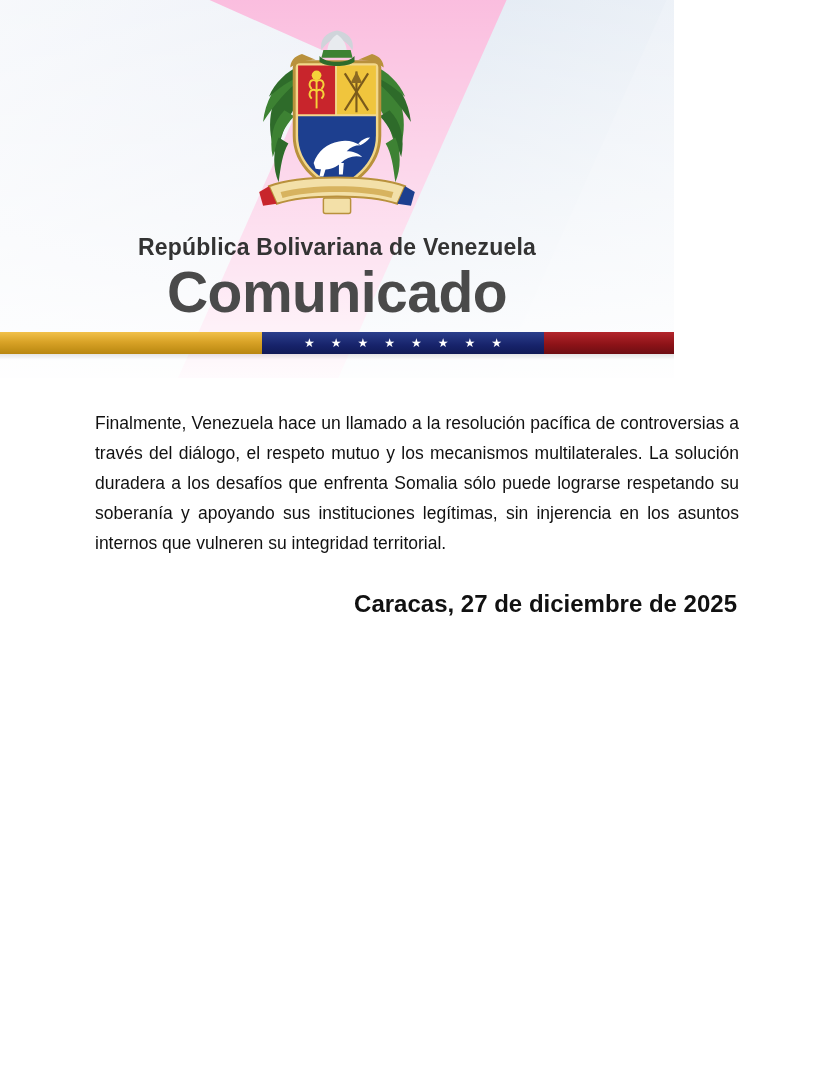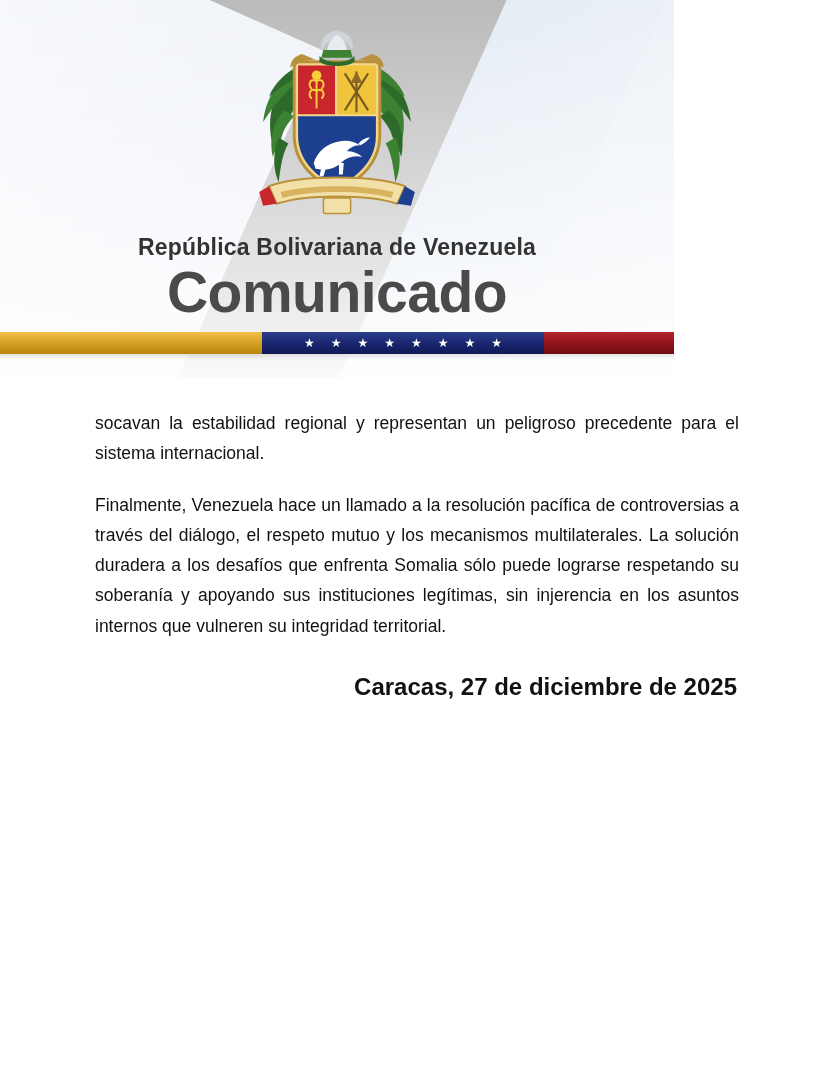--- a/index.html
+++ b/index.html
@@ -14,21 +14,21 @@
     color: #1a1a1a;
     position: relative;
     overflow: hidden;
   }
 
   
   .header {
     position: relative;
     width: 674px;
     height: 378px;
-    background: #a3a3a3;
+    background: #f9a8d4;
     overflow: hidden;
   }
   
   .header .diag {
     position: absolute;
     top: -120px;
     width: 420px;
     height: 700px;
     transform: rotate(24deg);
     transform-origin: top left;
@@ -221,16 +221,15 @@
       <span class="star">★</span>
       <span class="star">★</span>
       <span class="star">★</span>
       <span class="star">★</span>
     </div>
     <div class="seg seg-red"></div>
   </div>
 </div>
 
 <div class="content">
-  <p class="para">socavan la estabilidad regional y representan un peligroso precedente para el sistema internacional.</p>
   <p class="para">Finalmente, Venezuela hace un llamado a la resolución pacífica de controversias a través del diálogo, el respeto mutuo y los mecanismos multilaterales. La solución duradera a los desafíos que enfrenta Somalia sólo puede lograrse respetando su soberanía y apoyando sus instituciones legítimas, sin injerencia en los asuntos internos que vulneren su integridad territorial.</p>
   <div class="signoff">Caracas, 27 de diciembre de 2025</div>
 </div>
 
 </body></html>

